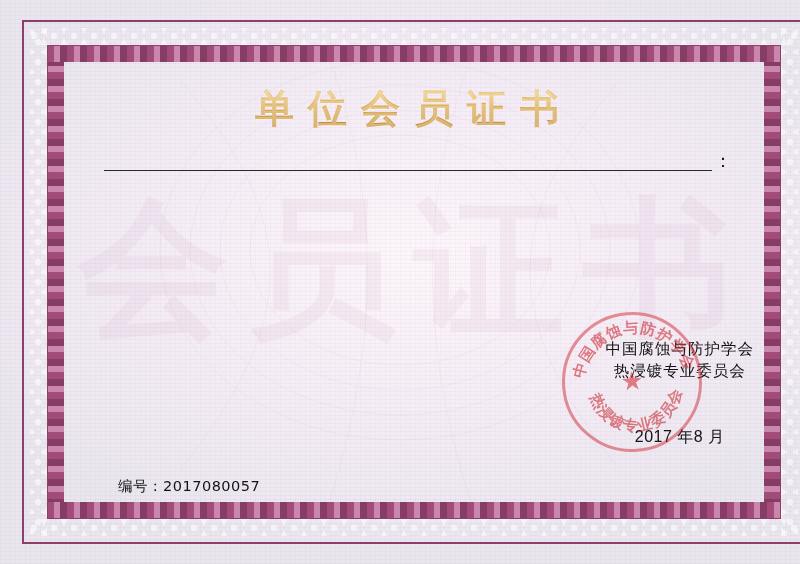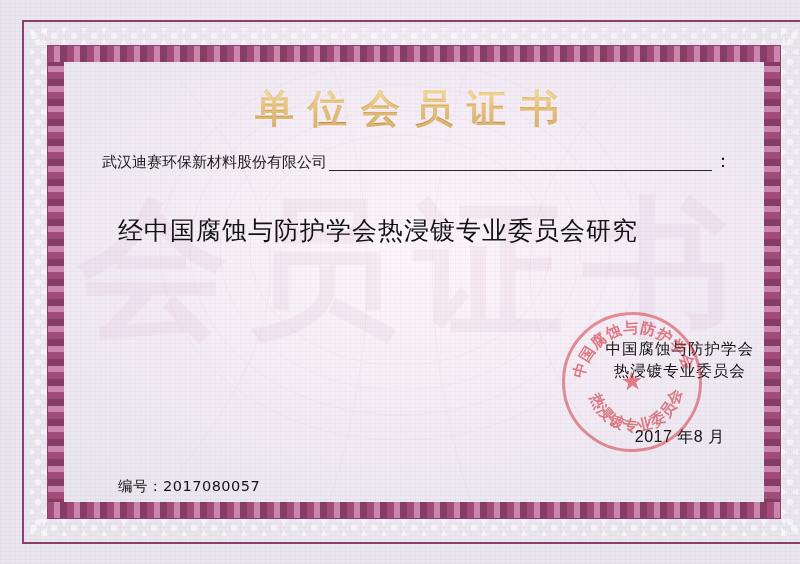--- a/index.html
+++ b/index.html
@@ -267,27 +267,25 @@
   <div class="border-outer"></div>
   <div class="border-ornament"></div>
   <div class="border-ornament-overlay"></div>
   <div class="border-inner"></div>
 
   <div class="content">
 
     <div class="title">单位会员证书</div>
 
     <div class="recipient-row">
-      <span class="recipient-name">武汉迪赛环保新材料股份有限公司</span>
       <span class="recipient-underline"></span>
       <span class="recipient-colon">：</span>
     </div>
 
     <div class="body-text">
-      <div class="body-line">经中国腐蚀与防护学会热浸镀专业委员会研究</div>
     </div>
 
     <div class="issuer">
       <div>中国腐蚀与防护学会</div>
       <div>热浸镀专业委员会</div>
       <div class="issuer-date">2017 年8 月</div>
     </div>
 
     <div class="seal">
       <svg viewBox="0 0 140 140" width="140" height="140">

